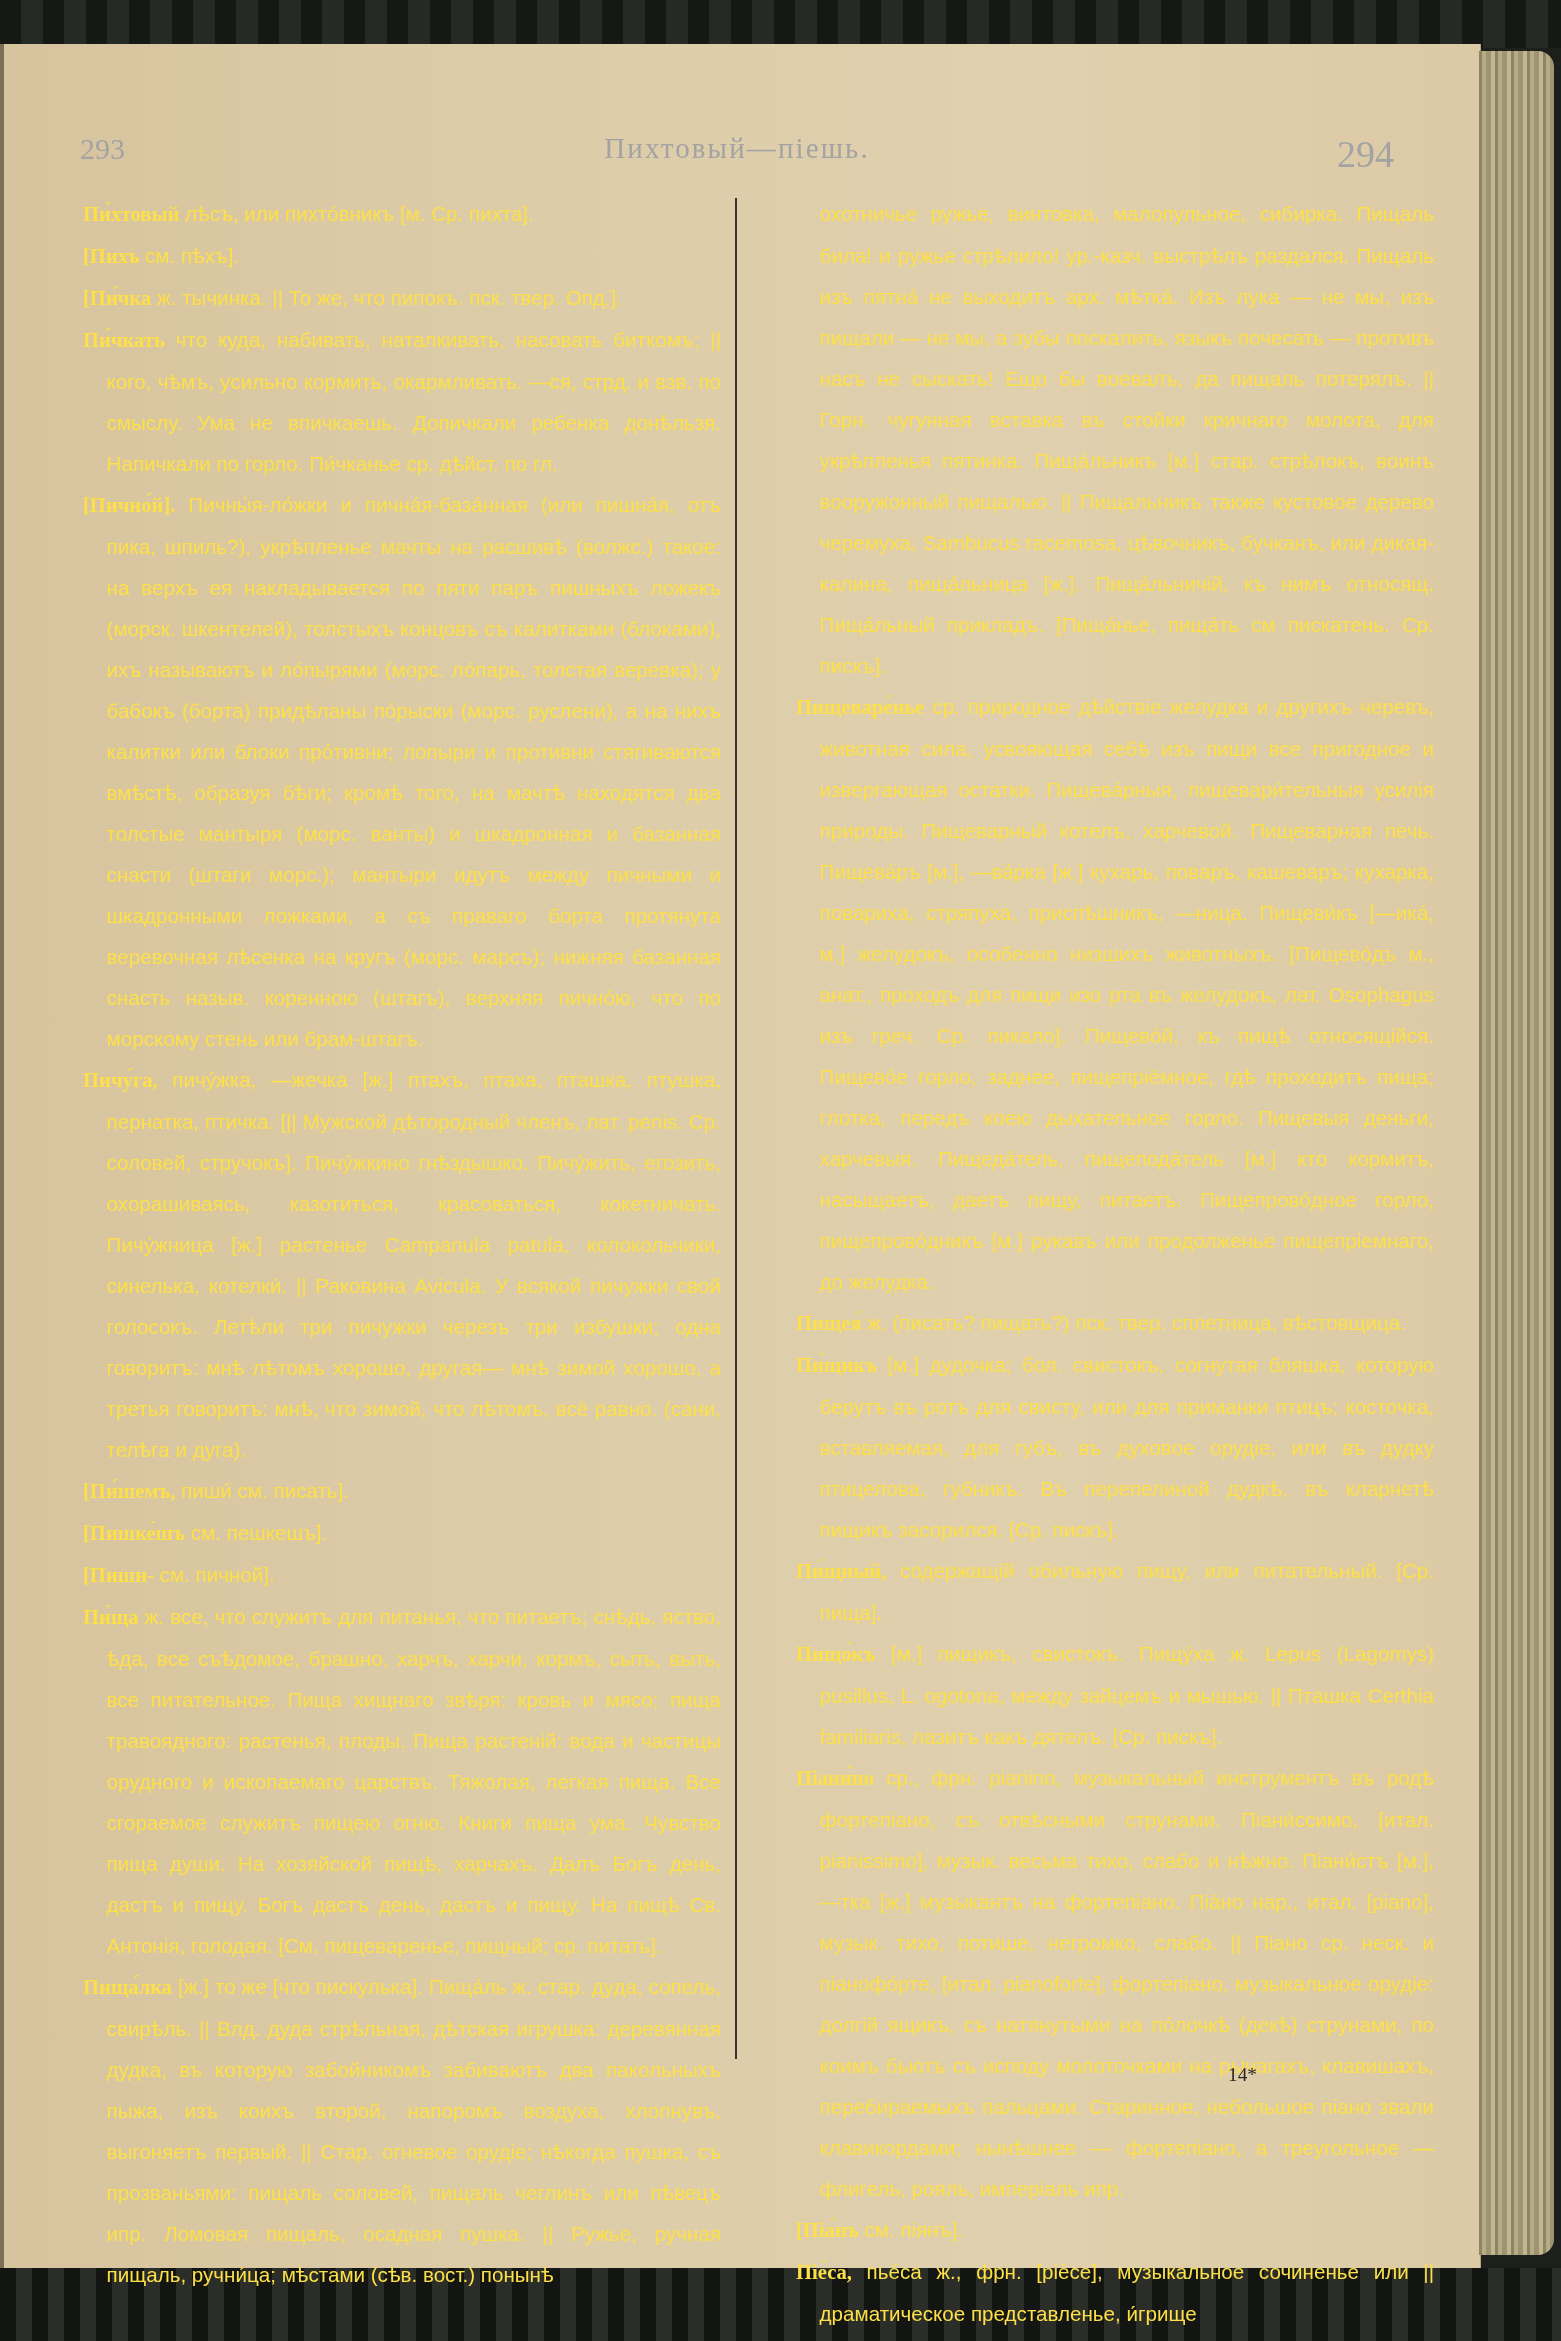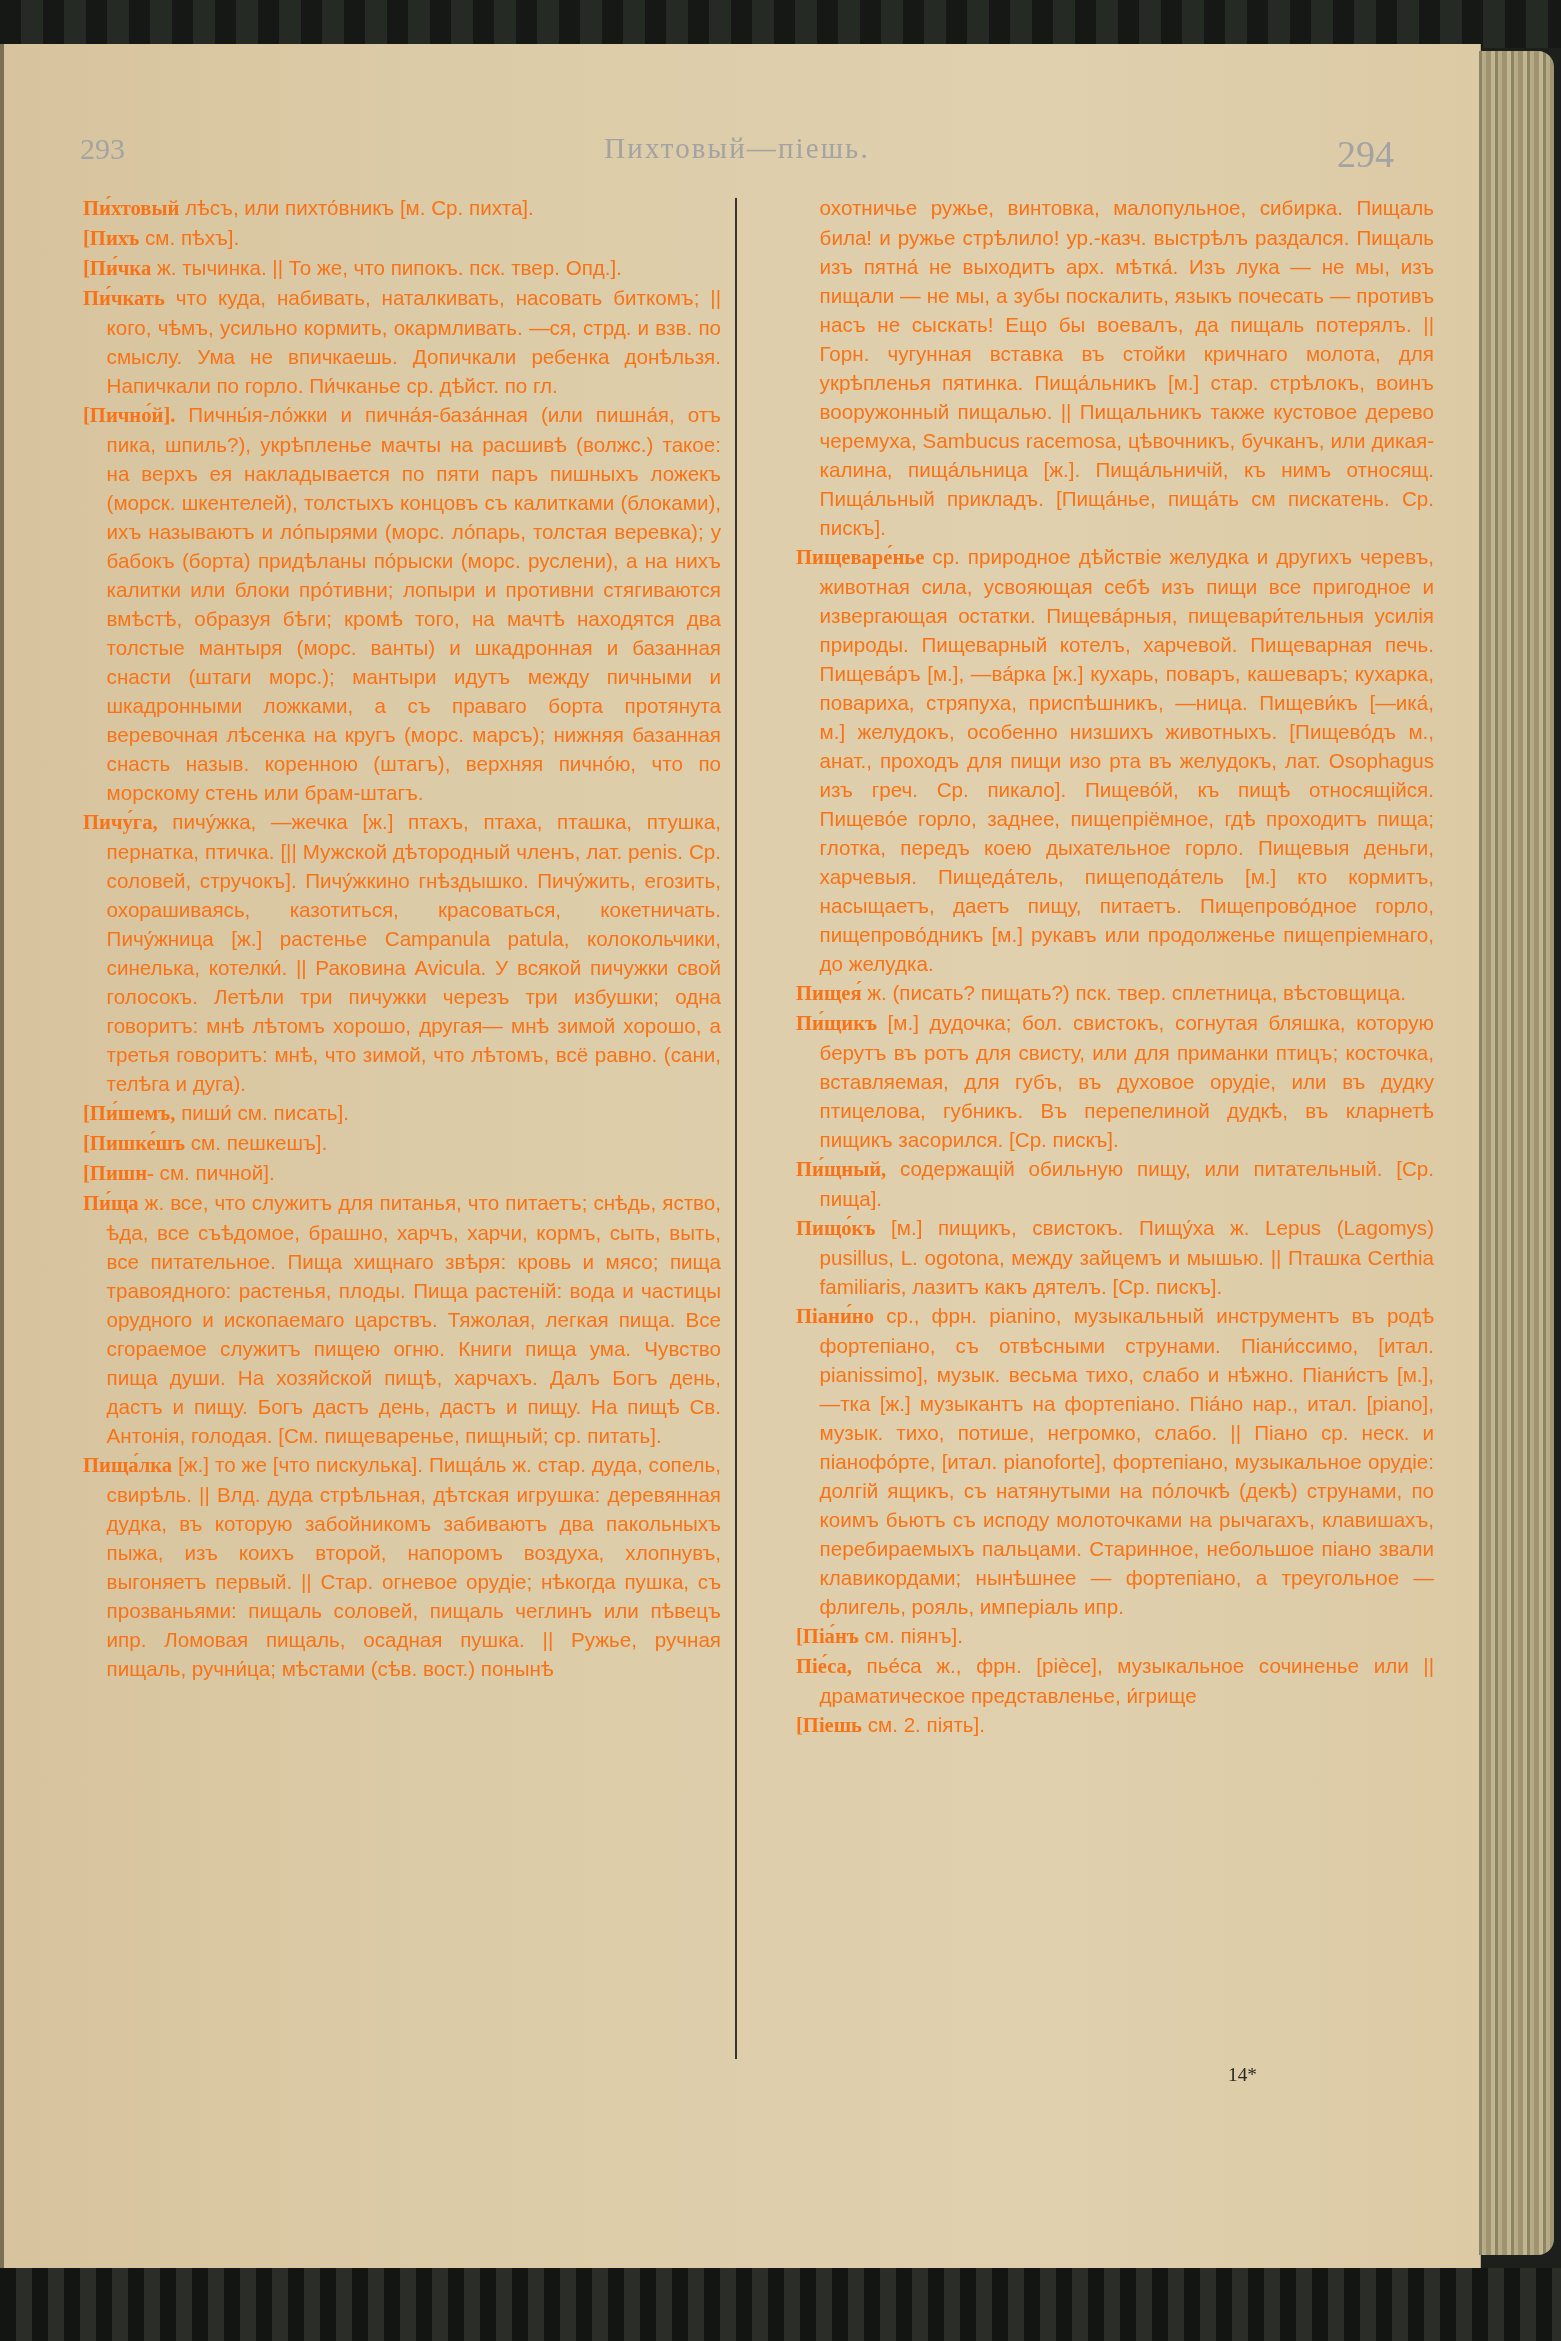--- a/index.html
+++ b/index.html
@@ -32,23 +32,23 @@
   }
   .header {
     position: absolute; top: 132px; left: 80px; width: 1314px; height: 38px;
     color: #a3a3a3; font-size: 26px;
   }
   .pgnum-left { position: absolute; left: 0; top: 0; font-family: "Liberation Serif", serif; font-size: 30px; }
   .pgnum-right { position: absolute; right: 0; top: 0; font-family: "Liberation Serif", serif; font-size: 38px; }
   .running-title { position: absolute; left: 50%; transform: translateX(-50%); top: 0; letter-spacing: 2.1px; font-family: "Liberation Serif", serif; font-size: 29px; }
   .col {
     position: absolute; top: 193px; width: 638px;
-    color: #f97316;
+    color: #fde047;
     font-family: "Liberation Sans Narrow", "Liberation Sans", sans-serif;
-    font-size: 20.6px; line-height: 29px;
+    font-size: 20.6px; line-height: 41px;
     text-align: justify;
   }
   .col-left { left: 83px; }
   .col-right { left: 748px; margin-left: 48px; }
   .divider {
     position: absolute; left: 735px; top: 198px; width: 1.6px; height: 1861px; background: #3a332c;
   }
   .entry { margin: 0; padding-left: 23.6px; text-indent: -23.6px; }
   .hw { font-weight: bold; font-family: "Liberation Serif", serif; }
   .cont { margin: 0; text-indent: 0; padding-left: 23.6px; }

